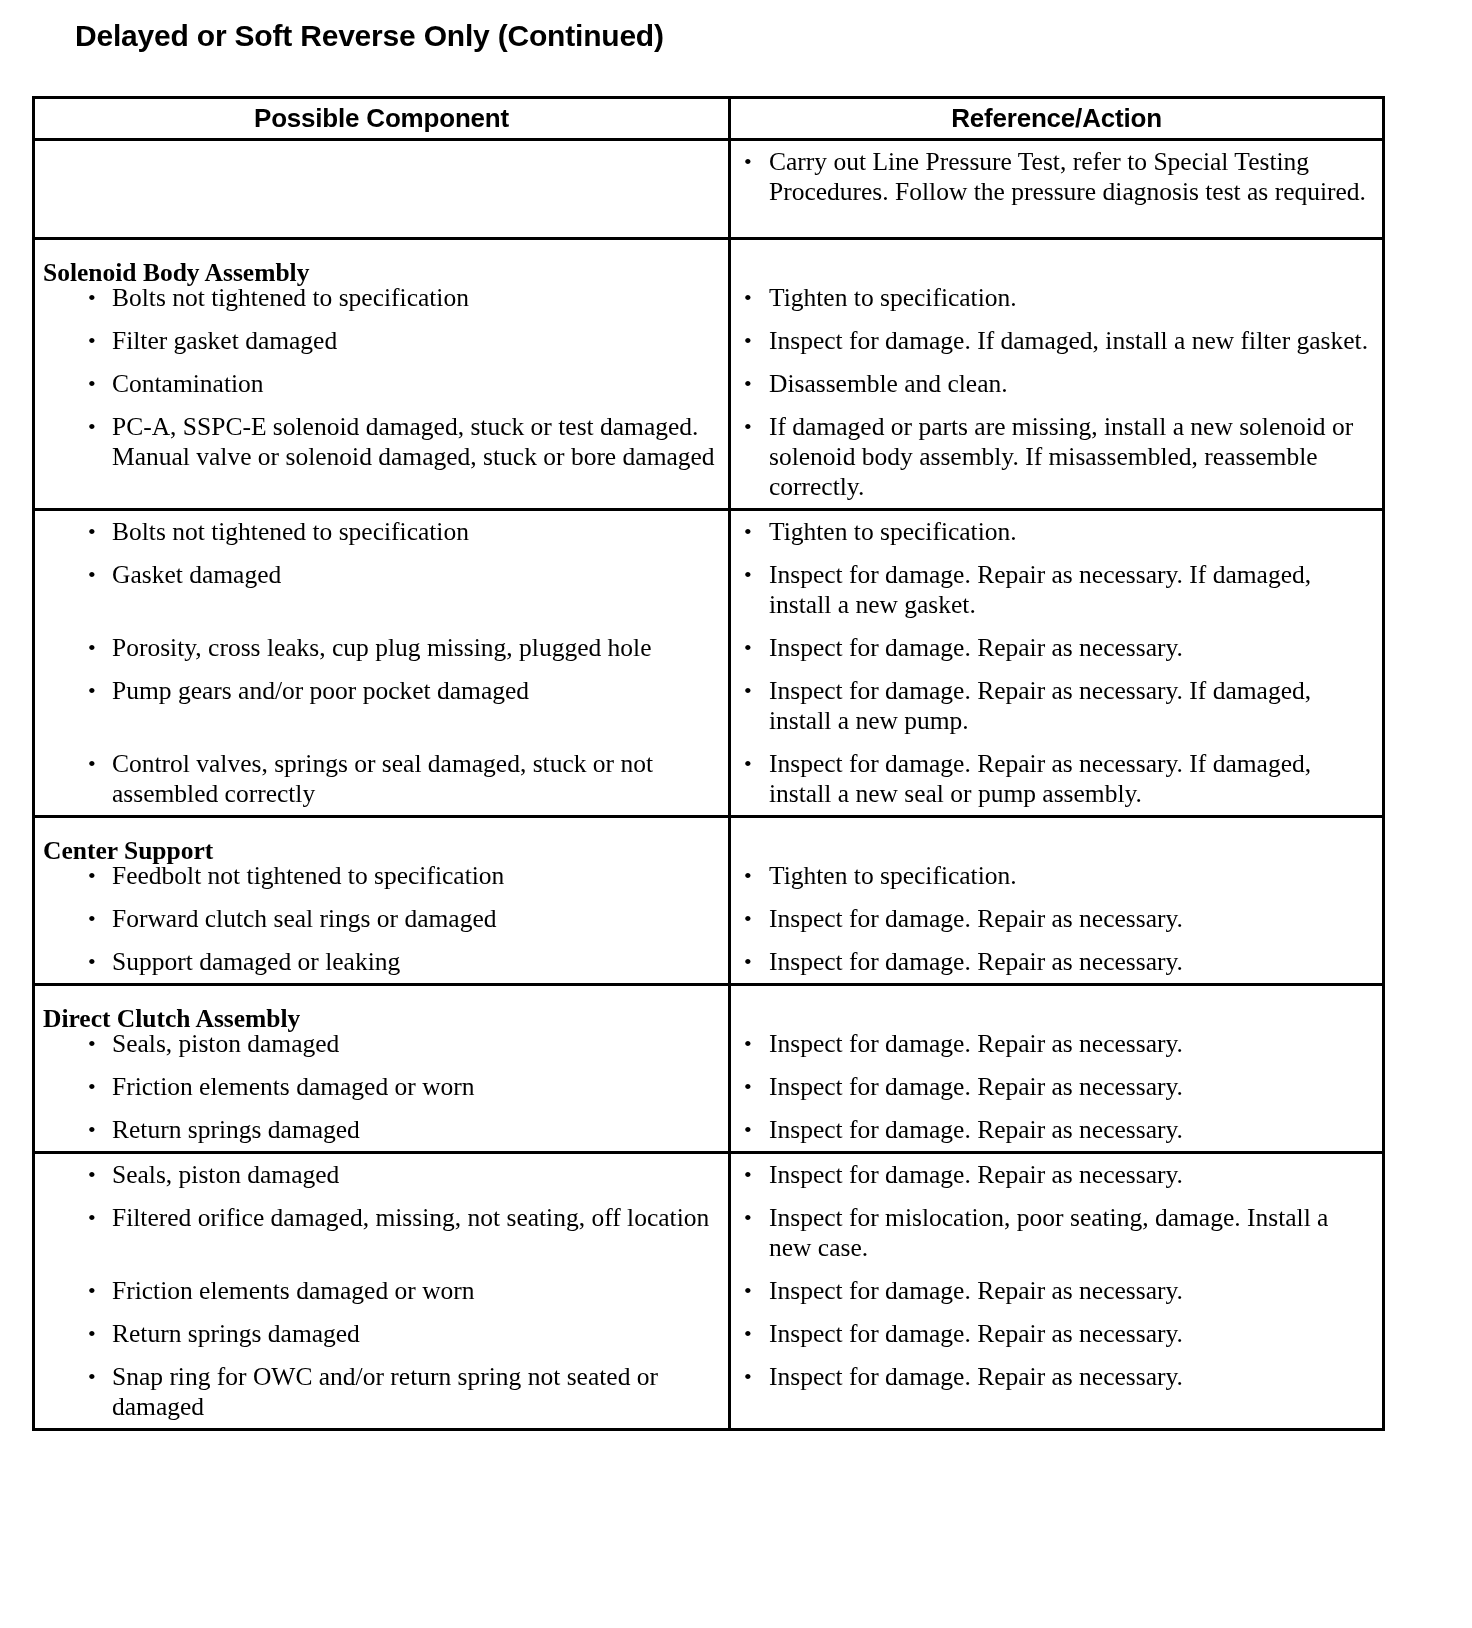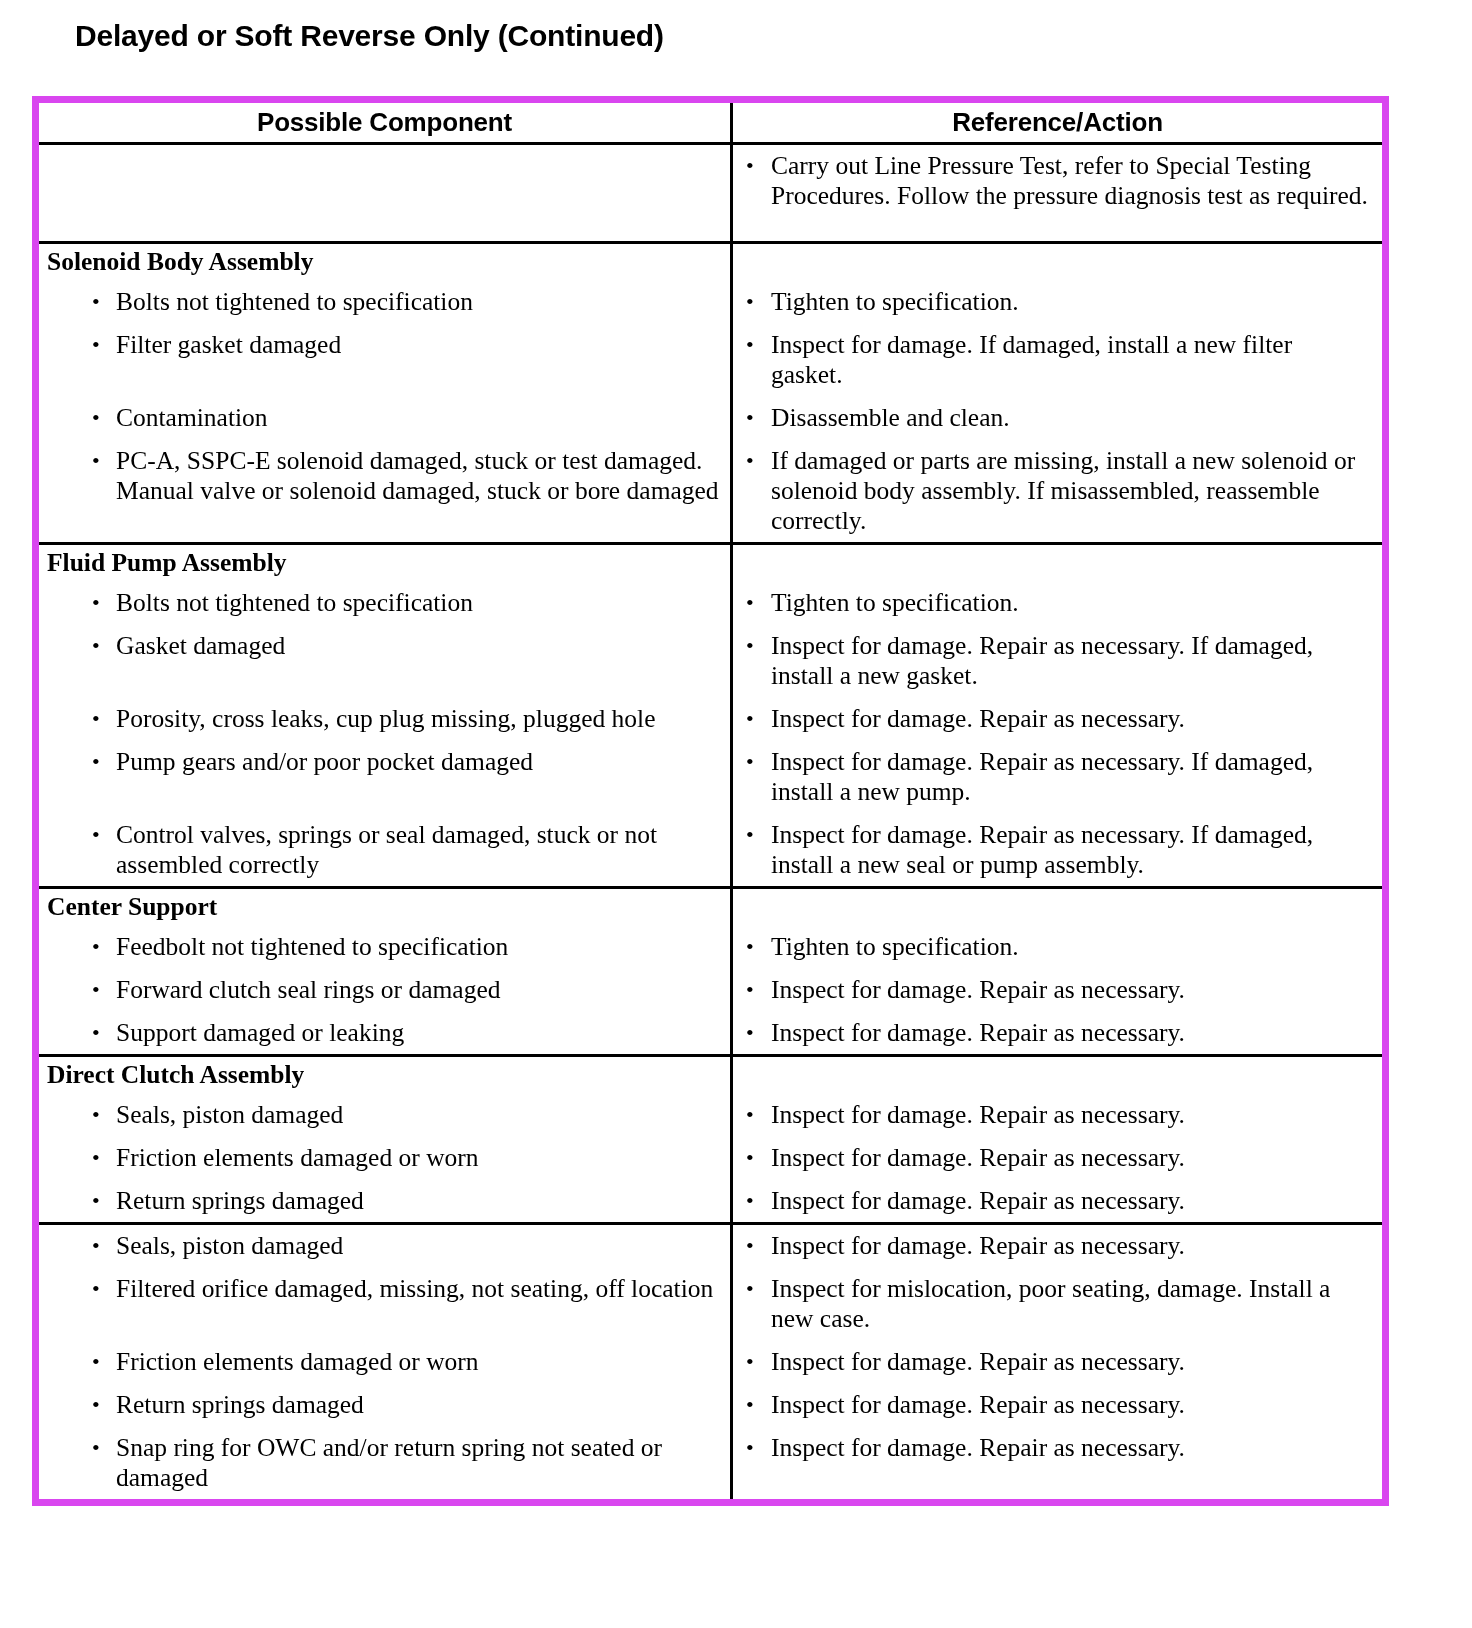--- a/index.html
+++ b/index.html
@@ -25,21 +25,21 @@
       line-height: 36px;
       margin: 0;
     }
     table.diag {
       position: absolute;
       left: 32px;
       top: 96px;
       width: 1350px;
       border-collapse: collapse;
       table-layout: fixed;
-      border: 7px solid #d946ef;
+      border: 3px solid #d946ef;
     }
     table.diag col.c1 { width: 696px; }
     table.diag col.c2 { width: 654px; }
     table.diag th {
       font-family: "Liberation Sans", sans-serif;
       font-weight: bold;
       font-size: 26px;
       text-align: center;
       height: 39px;
       padding: 0;
@@ -53,21 +53,21 @@
       vertical-align: top;
       padding: 0;
       font-family: "Liberation Serif", serif;
       font-size: 25.5px;
       line-height: 30px;
     }
     tr.group-end td { border-bottom: 3px solid #000; }
     tr.first-row td { border-top: 3px solid #000; }
     .group-head {
       font-weight: bold;
-      padding: 3px 0 0 8px;
+      padding: 18px 0 0 8px;
       height: 37px;
       box-sizing: border-box;
       line-height: 30px;
     }
     .empty-head {
       height: 37px;
     }
     .item {
       position: relative;
       box-sizing: border-box;
@@ -146,28 +146,20 @@
       <tr class="group-end">
         <td class="c-left">
           <div class="item" style="padding-top: 6px; padding-bottom: 6px;"><span class="bullet" style="top: 6px;">•</span><span>PC-A, SSPC-E solenoid damaged, stuck or test damaged. Manual valve or solenoid damaged, stuck or bore damaged</span></div>
         </td>
         <td class="c-right">
           <div class="item" style="padding-top: 6px; padding-bottom: 6px;"><span class="bullet" style="top: 6px;">•</span><span>If damaged or parts are missing, install a new solenoid or solenoid body assembly. If misassembled, reassemble correctly.</span></div>
         </td>
       </tr>
       <tr>
         <td class="c-left">
-          <div class="group-head">Fluid Pump Assembly</div>
-        </td>
-        <td class="c-right">
-          <div class="empty-head"></div>
-        </td>
-      </tr>
-      <tr>
-        <td class="c-left">
           <div class="item" style="padding-top: 6px; padding-bottom: 7px;"><span class="bullet" style="top: 6px;">•</span><span>Bolts not tightened to specification</span></div>
         </td>
         <td class="c-right">
           <div class="item" style="padding-top: 6px; padding-bottom: 7px;"><span class="bullet" style="top: 6px;">•</span><span>Tighten to specification.</span></div>
         </td>
       </tr>
       <tr>
         <td class="c-left">
           <div class="item" style="padding-top: 6px; padding-bottom: 7px;"><span class="bullet" style="top: 6px;">•</span><span>Gasket damaged</span></div>
         </td>

